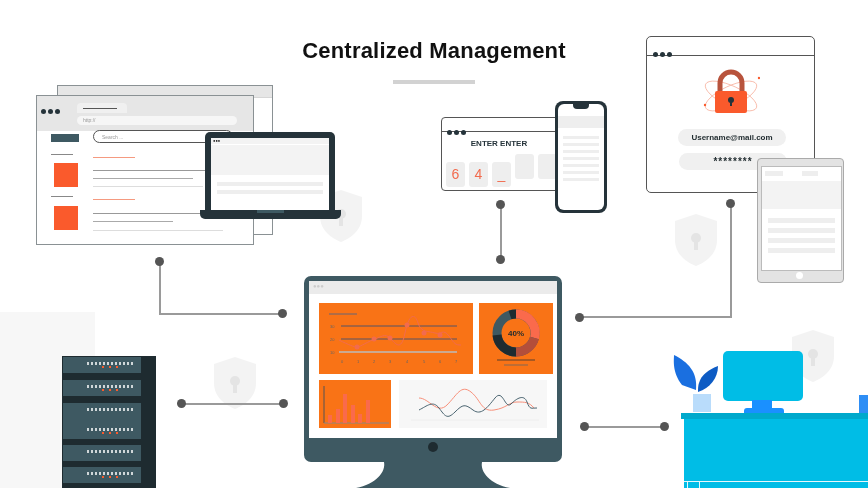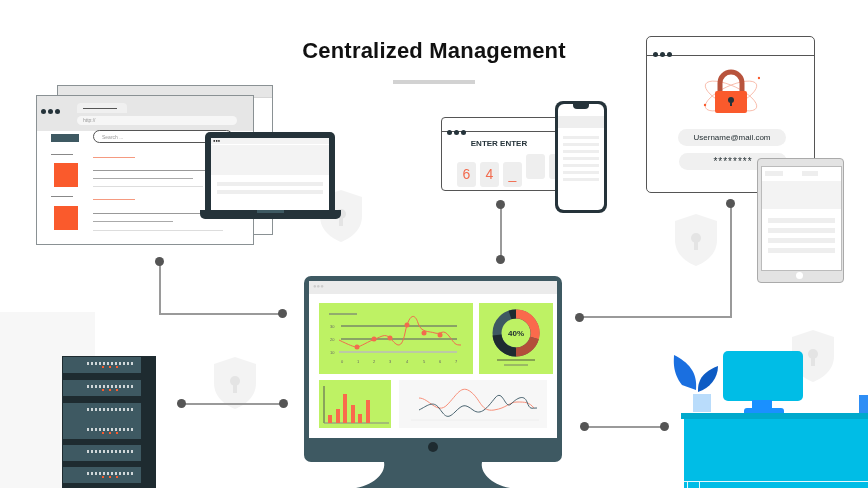--- a/index.html
+++ b/index.html
@@ -10,22 +10,22 @@
   .dot{width:5px;height:5px;border-radius:50%;background:#25333a;display:inline-block;margin-right:2px;}
   .win{background:#fff;border:1px solid #8a9194;}
   .win-top{height:14px;background:#e6e6e6;border-bottom:1px solid #d6d6d6;padding:3px 5px;box-sizing:border-box;}
   .gray{background:#eeeeee;}
   .line{height:1px;background:#999;}
   .orange{background:#fa5a2c;}
   .shield{width:46px;height:56px;}
   .connector{background:#9a9a9a;}
   .node{width:9px;height:9px;border-radius:50%;background:#555;}
   .code-box{width:19px;height:25px;background:#eee;border-radius:3px;color:#f26b4e;font-size:14px;text-align:center;line-height:25px;display:inline-block;margin-right:4px;}
-  .pill{background:#f0f0f0;border-radius:10px;text-align:center;font-size:8px;font-weight:normal;color:#1f2a2e;}
-  .panel{background:#bef264;}
+  .pill{background:#f0f0f0;border-radius:10px;text-align:center;font-size:8px;font-weight:bold;color:#1f2a2e;}
+  .panel{background:#f97316;}
 </style>
 </head>
 <body>
 
 <div class="abs title">Centralized Management</div>
 <div class="abs title-bar"></div>
 
 <svg class="abs shield" style="left:318px;top:188px;" viewBox="0 0 46 56">
     <path d="M23 2 L44 9 V28 C44 42 33 50 23 54 C13 50 2 42 2 28 V9 Z" fill="#f3f3f3"></path>
     <circle cx="23" cy="26" r="5" fill="#e4e4e4"></circle>
@@ -81,21 +81,21 @@
     <div style="margin:4px 6px 0;height:4px;background:#eee;"></div>
   </div>
 </div>
 <div class="abs" style="left:200px;top:210px;width:141px;height:9px;background:#25333a;border-radius:0 0 5px 5px;">
   <div class="abs" style="left:57px;top:0;width:27px;height:3px;background:#3e5962;"></div>
 </div>
 
 <div class="abs win" style="left:441px;top:117px;width:130px;height:72px;border-radius:4px;border-color:#555;">
   <div style="height:14px;border-bottom:1px solid #555;padding:3px 5px;box-sizing:border-box;"><span class="dot"></span><span class="dot"></span><span class="dot"></span></div>
   <div style="text-align:center;font-size:8px;font-weight:bold;color:#25333a;margin-top:7px;margin-right:16px;">ENTER ENTER</div>
-  <div style="margin:6px 0 0 15px;white-space:nowrap;">
+  <div style="margin:6px 0 0 4px;white-space:nowrap;">
     <span class="code-box">6</span><span class="code-box">4</span><span class="code-box">_</span><span class="code-box"></span><span class="code-box"></span>
   </div>
 </div>
 
 <div class="abs" style="left:555px;top:101px;width:52px;height:112px;background:#25333a;border-radius:8px;">
   <div class="abs" style="left:3px;top:3px;width:46px;height:106px;background:#fff;border-radius:6px;">
     <div class="abs" style="left:15px;top:0;width:16px;height:5px;background:#25333a;border-radius:0 0 4px 4px;"></div>
     <div class="abs gray" style="left:0;top:12px;width:46px;height:12px;"></div>
     <div class="abs gray" style="left:5px;top:32px;width:36px;height:3px;"></div>
     <div class="abs gray" style="left:5px;top:39px;width:36px;height:3px;"></div>

